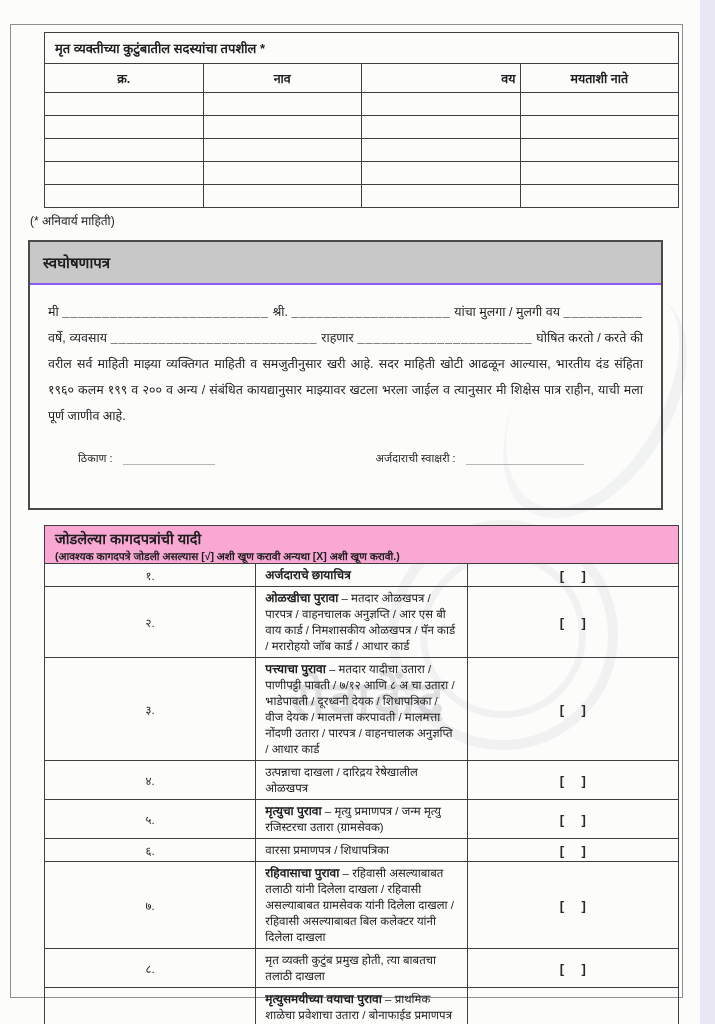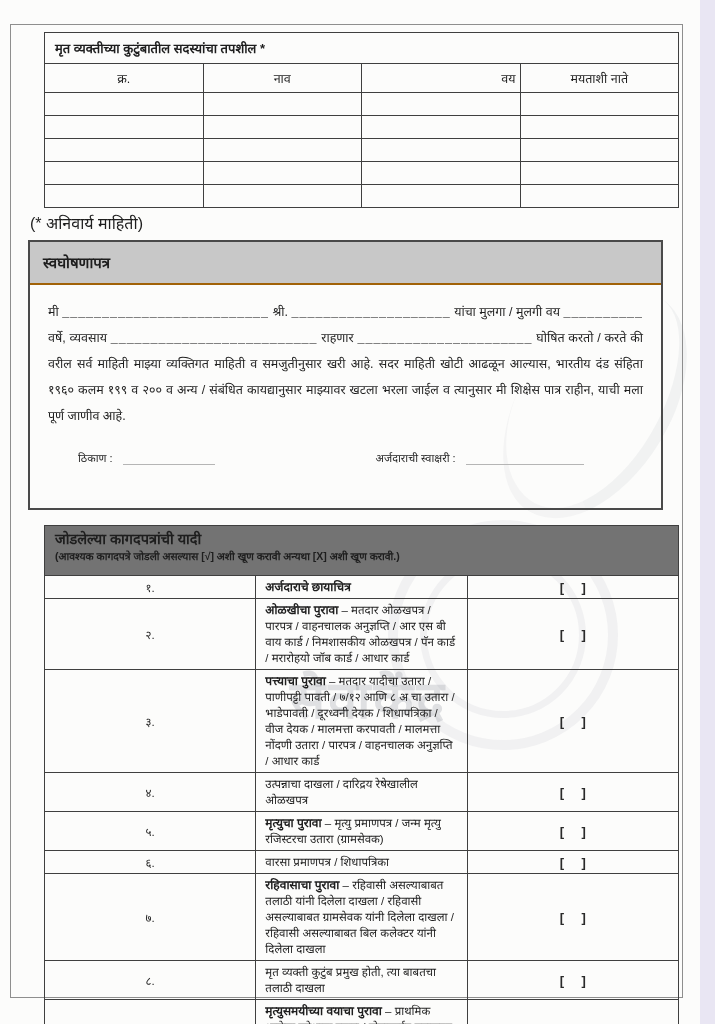--- a/index.html
+++ b/index.html
@@ -31,50 +31,50 @@
     position:absolute; left:10px; top:24px; width:673px; height:974px;
     border:1.5px solid #8e8e8e; z-index:1;
   }
   .content { position:absolute; inset:0; z-index:2; }
 
   
   table { border-collapse:collapse;margin-left:16px; }
   .ftable { position:absolute; left:28px; top:32px; width:635px; table-layout:fixed; }
   .ftable td, .ftable th { border:1px solid #3f3f3f; font-size:12.5px; }
   .ftable .title-cell { font-weight:bold; font-size:13px; padding:6px 10px; text-align:left; }
-  .ftable th { font-weight:normal; padding:5px 4px; height:29px; }
+  .ftable th { font-weight:bold; padding:5px 4px; height:29px; }
   .ftable td.empty { height:23px; }
 
-  .footnote { position:absolute; left:30px; top:212px; font-size:16px; }
+  .footnote { position:absolute; left:30px; top:212px; font-size:12px; }
 
   
   .decl {
     position:absolute; left:28px; top:240px; width:635px; height:270px;
     border:2px solid #4a4a4a; background:transparent;
   }
   .decl-head {
-    height:43px; background:#c8c8c8; border-bottom:2px solid #a16207;
+    height:43px; background:#c8c8c8; border-bottom:2px solid #8b5cf6;
     font-weight:bold; font-size:15px; line-height:41px; padding-left:13px;
   }
   .decl-body { padding:14px 18px 0 18px; }
   .decl-text { font-size:12.5px; line-height:26px; text-align:justify; }
   .decl-text .blank { font-weight:bold; letter-spacing:1px; color:#000000; }
   .decl-fields { margin-top:14px; }
   .decl-fields .frow { display:flex; height:29px; align-items:center; }
   .decl-fields .fcell { display:flex; align-items:center; font-size:11px; }
   .decl-fields .fcell.left  { width:48%; padding-left:30px; }
   .decl-fields .fcell.right { width:52%; padding-left:42px; }
   .uline { display:inline-block; border-bottom:1px solid #b5b5b5; height:14px; margin-left:10px; }
   .uline.w90  { width:92px; }
   .uline.w120 { width:118px; }
 
   
   .dtable { position:absolute; left:28px; top:525px; width:635px; table-layout:fixed; }
   .dtable td { border:1px solid #3f3f3f; font-size:11.5px; vertical-align:middle; }
-  .dtable .head-cell { background:#737373; padding:4px 10px 12px 10px; }
+  .dtable .head-cell { background:#f9a8d4; padding:4px 10px 0 10px; }
   .dtable .head-title { font-weight:bold; font-size:14.5px; line-height:19px; }
   .dtable .head-note  { font-weight:bold; font-size:10.5px; line-height:14px; }
   .dtable td.no   { text-align:center; width:50px; padding:3px 2px; }
   .dtable td.desc { padding:3px 9px; line-height:16px; }
   .dtable td.desc b { font-size:12px; }
   .dtable td.chk  { width:46px; text-align:center; padding:2px 0; }
   .chkbox { display:inline-flex; justify-content:space-between; width:26px; font-size:13px; font-weight:bold; color:#2a2a2a; }
 </style>
 </head>
 <body>

